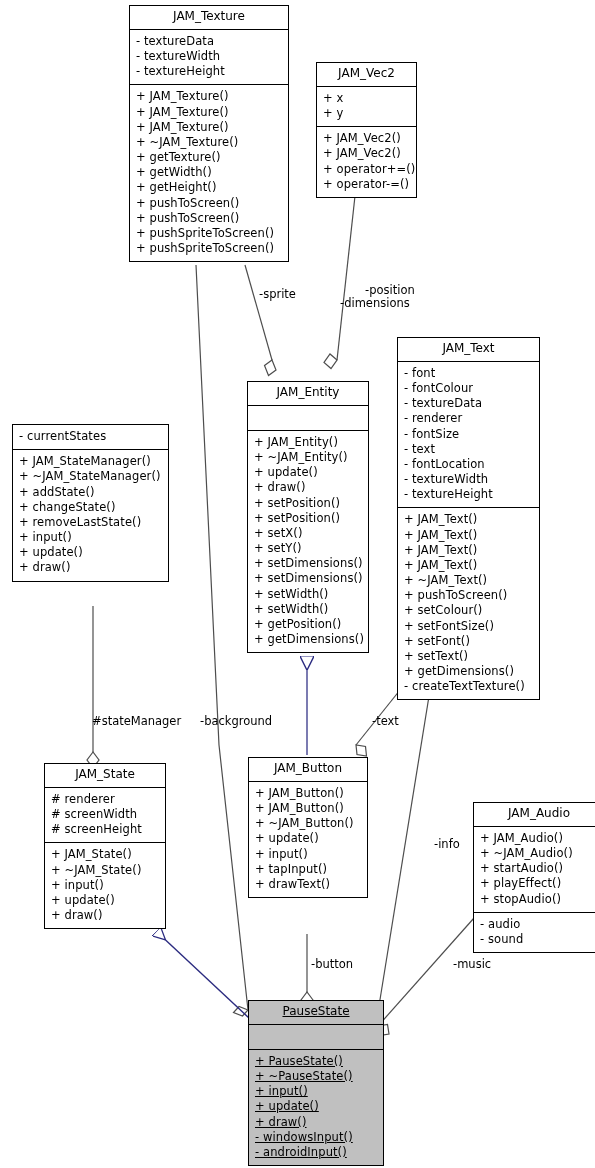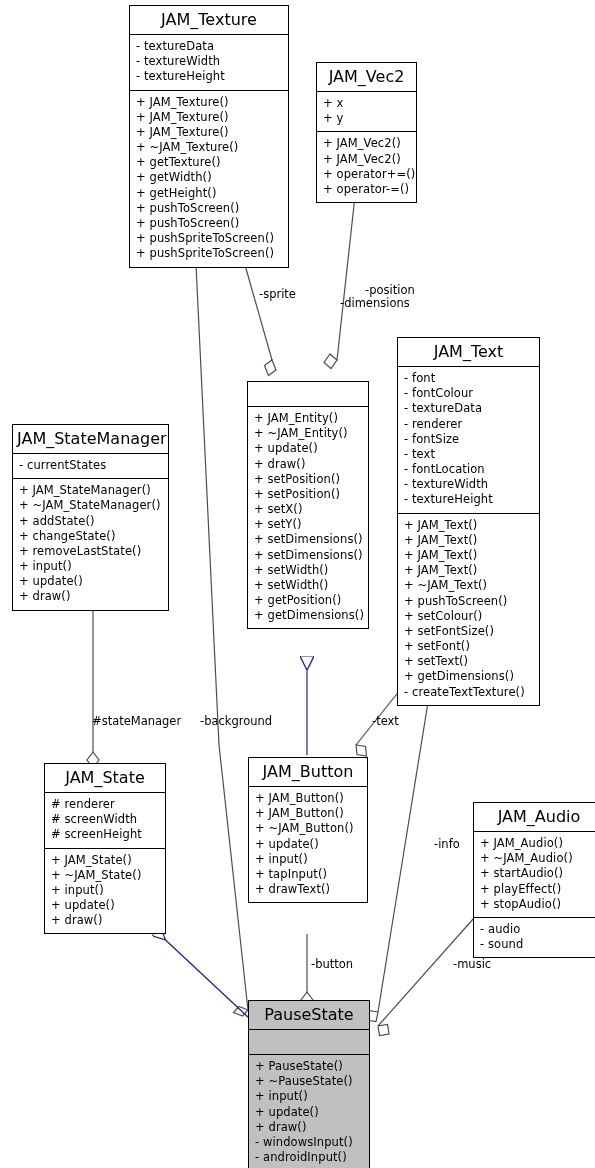--- a/index.html
+++ b/index.html
@@ -39,21 +39,21 @@
     color: #000000;
   }
   .node.highlight {
     background: #c0c0c0;
     border: 1px solid #000000;
   }
   .node .title {
     text-align: center;
     padding: 3px 4px 4px 4px;
     border-bottom: 1px solid #000000;
-    font-size: 16px;
+    font-size: 12px;
     white-space: nowrap;
   }
   .node .compartment {
     padding: 4px 6px 5px 6px;
     border-bottom: 1px solid #000000;
   }
   .node .compartment:last-child {
     border-bottom: none;
   }
   .node .compartment.empty {
@@ -163,20 +163,21 @@
     </div>
     <div class="compartment">
       <div class="row">+ JAM_Vec2()</div>
       <div class="row">+ JAM_Vec2()</div>
       <div class="row">+ operator+=()</div>
       <div class="row">+ operator-=()</div>
     </div>
   </div>
 
   <div class="node" style="left:247px; top:381px; width:122px;">
+    <div class="title">JAM_Entity</div>
     <div class="compartment empty"></div>
     <div class="compartment">
       <div class="row">+ JAM_Entity()</div>
       <div class="row">+ ~JAM_Entity()</div>
       <div class="row">+ update()</div>
       <div class="row">+ draw()</div>
       <div class="row">+ setPosition()</div>
       <div class="row">+ setPosition()</div>
       <div class="row">+ setX()</div>
       <div class="row">+ setY()</div>
@@ -212,21 +213,20 @@
       <div class="row">+ setColour()</div>
       <div class="row">+ setFontSize()</div>
       <div class="row">+ setFont()</div>
       <div class="row">+ setText()</div>
       <div class="row">+ getDimensions()</div>
       <div class="row">- createTextTexture()</div>
     </div>
   </div>
 
   <div class="node" style="left:12px; top:424px; width:157px;">
-    <div class="title">JAM_StateManager</div>
     <div class="compartment">
       <div class="row">- currentStates</div>
     </div>
     <div class="compartment">
       <div class="row">+ JAM_StateManager()</div>
       <div class="row">+ ~JAM_StateManager()</div>
       <div class="row">+ addState()</div>
       <div class="row">+ changeState()</div>
       <div class="row">+ removeLastState()</div>
       <div class="row">+ input()</div>
@@ -272,21 +272,21 @@
       <div class="row">+ startAudio()</div>
       <div class="row">+ playEffect()</div>
       <div class="row">+ stopAudio()</div>
     </div>
     <div class="compartment">
       <div class="row">- audio</div>
       <div class="row">- sound</div>
     </div>
   </div>
 
-  <div class="node highlight" style="left:248px; top:1000px; width:122px;">
+  <div class="node highlight" style="left:248px; top:1000px; width:136px;text-decoration:underline;">
     <div class="title">PauseState</div>
     <div class="compartment empty"></div>
     <div class="compartment">
       <div class="row">+ PauseState()</div>
       <div class="row">+ ~PauseState()</div>
       <div class="row">+ input()</div>
       <div class="row">+ update()</div>
       <div class="row">+ draw()</div>
       <div class="row">- windowsInput()</div>
       <div class="row">- androidInput()</div>

